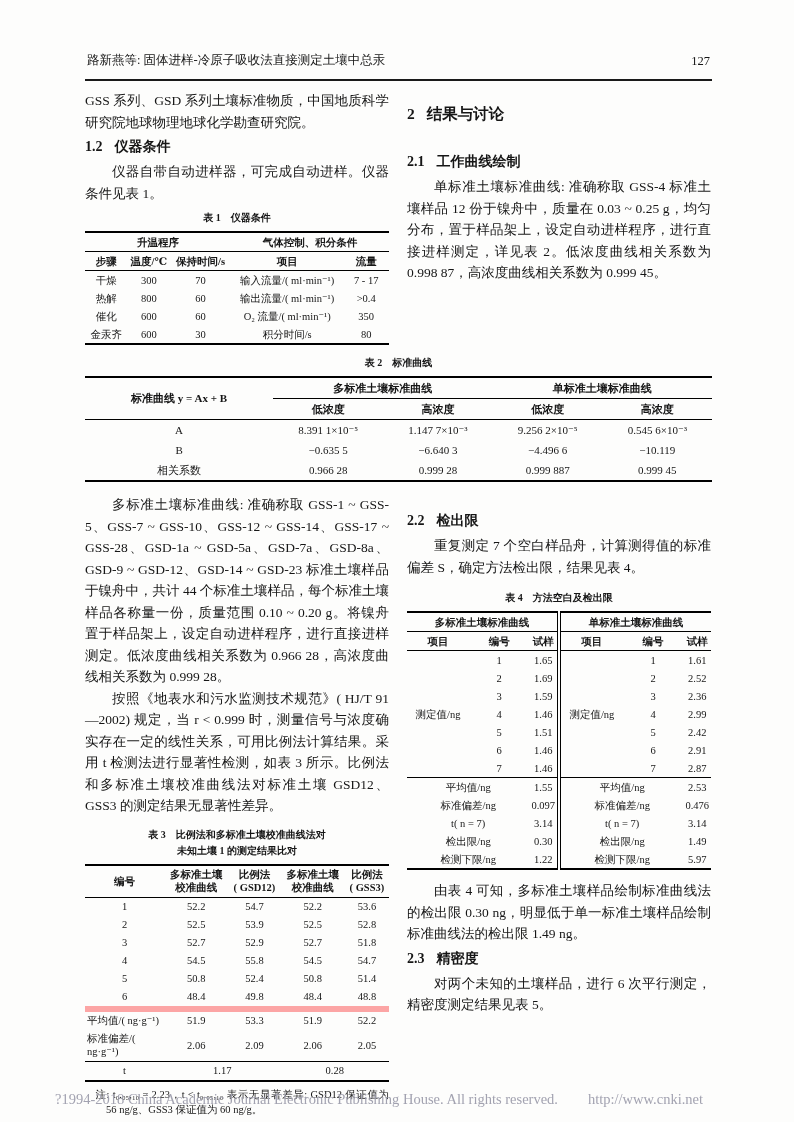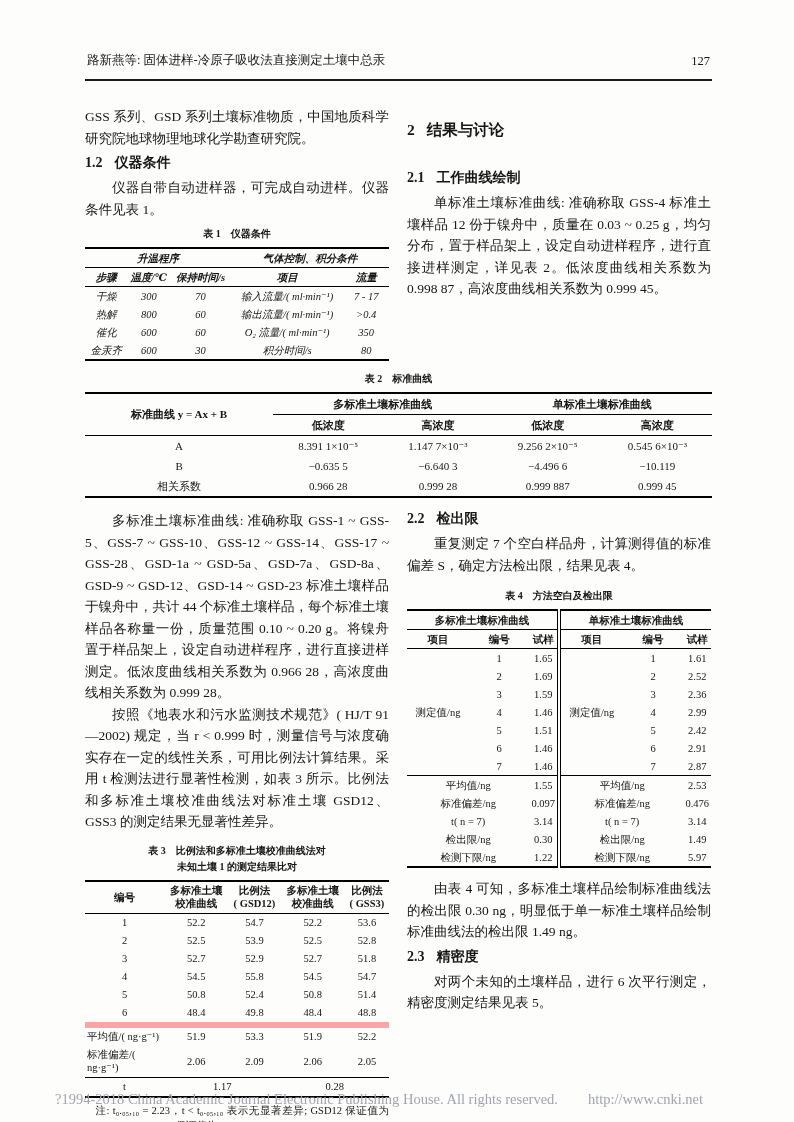--- a/index.html
+++ b/index.html
@@ -29,21 +29,21 @@
   .h-num{display:inline-block;margin-right:12px;}
   .h2{font-size:15.5px;font-weight:bold;margin:14px 0 28px 0;}
   .h3{font-size:14px;font-weight:bold;margin:5px 0 5px 0;}
   
   .tbl-title{font-size:10px;font-weight:bold;text-align:center;margin:8px 0 5px 0;line-height:16px;}
   table{border-collapse:collapse;width:100%;font-size:10.5px;line-height:13px;}
   th,td{text-align:center;font-weight:normal;padding:2.5px 2px;}
   th{font-weight:bold;}
   .grp{border-bottom:1px solid #000;}
   
-  #t1{border-top:2px solid #000;border-bottom:2px solid #000;font-style:italic;}
+  #t1{border-top:2px solid #000;border-bottom:2px solid #000;}
   #t1 thead{border-bottom:1.5px solid #000;}
   #t1 td:nth-child(1){width:14%;}
   #t1 td:nth-child(2){width:14%;}
   #t1 td:nth-child(3){width:20%;}
   #t1 td:nth-child(4){width:37%;}
   #t1 td:nth-child(5){width:15%;}
   
   .t2-wrap{margin:10px 0 12px 0;}
   #t2{border-top:2px solid #000;border-bottom:2px solid #000;}
   #t2 thead{border-bottom:1.5px solid #000;}
@@ -82,21 +82,21 @@
 </head>
 <body>
 
 <div class="page">
 
   <div class="header">
     <span>路新燕等: 固体进样-冷原子吸收法直接测定土壤中总汞</span>
     <span>127</span>
   </div>
 
-  <div class="two-col" style="margin-top:25px;">
+  <div class="two-col" style="margin-top:9px;">
     <div class="col">
       <p class="para noindent">GSS 系列、GSD 系列土壤标准物质，中国地质科学研究院地球物理地球化学勘查研究院。</p>
       <p class="h3"><span class="h-num">1.2</span><span>仪器条件</span></p>
       <p class="para">仪器自带自动进样器，可完成自动进样。仪器条件见表 1。</p>
 
       <div class="tbl-title mt6">表 1　仪器条件</div>
       <table id="t1">
         <thead>
           <tr>
             <th colspan="3" class="grp">升温程序</th>
@@ -278,21 +278,21 @@
             <td>t</td>
             <td colspan="2">1.17</td>
             <td colspan="2">0.28</td>
           </tr>
         </tbody>
       </table>
       <p class="note">注: t₀.₀₅,₁₀ = 2.23，t &lt; t₀.₀₅,₁₀ 表示无显著差异; GSD12 保证值为 56 ng/g、GSS3 保证值为 60 ng/g。</p>
     </div>
 
     <div class="col">
-      <p class="h3" style="margin-top:0;"><span class="h-num">2.2</span><span>检出限</span></p>
+      <p class="h3" style="margin-top:18px;"><span class="h-num">2.2</span><span>检出限</span></p>
       <p class="para">重复测定 7 个空白样品舟，计算测得值的标准偏差 S，确定方法检出限，结果见表 4。</p>
 
       <div class="tbl-title" style="margin-top:12px;">表 4　方法空白及检出限</div>
       <div class="t4-wrap">
         <table class="t4" id="t4l">
           <thead>
             <tr>
                 <th colspan="3" class="grp">多标准土壤标准曲线</th>
               </tr>
             <tr>

